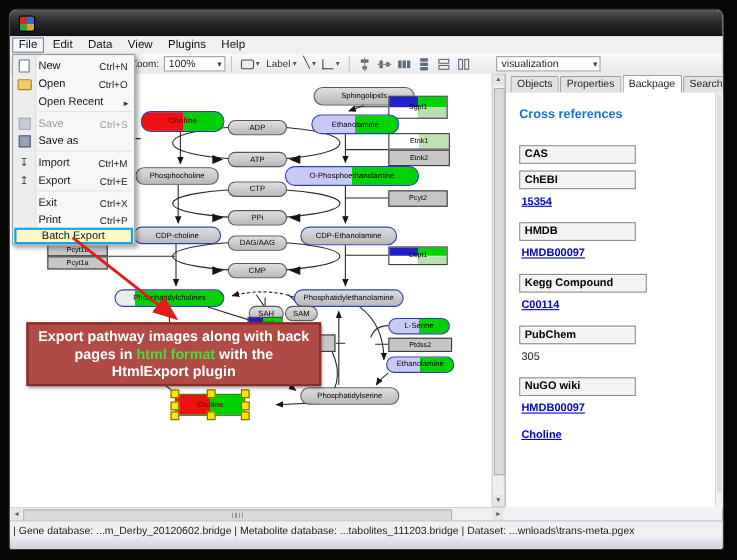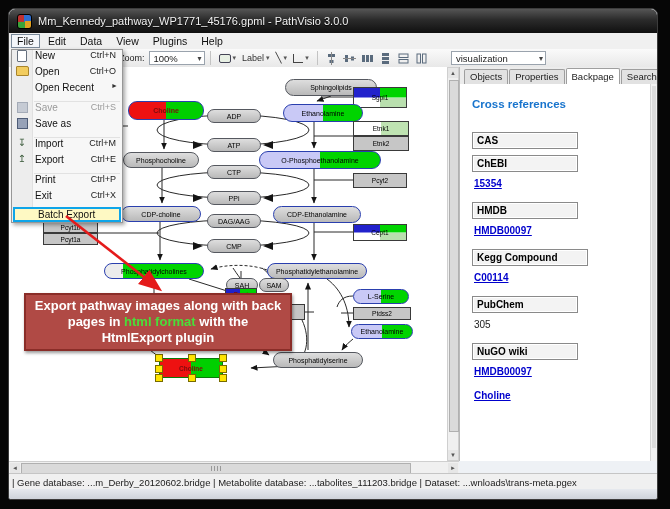--- a/index.html
+++ b/index.html
@@ -87,21 +87,21 @@
   .panel-scroll{position:absolute;right:1px;top:0;bottom:0;width:7px;background:#f1f1f1;border-left:1px solid #d5d5d5;}
   .panel-scroll .thumb{position:absolute;left:1px;top:2px;width:4px;height:96%;background:#dcdcdc;}
   
   .statusbar{position:absolute;left:0;top:464px;right:0;height:16px;background:#f0f0f0;border-top:1px solid #c5c5c5;
     display:flex;align-items:center;font-size:9.5px;color:#1a1a1a;padding-left:3px;white-space:nowrap;}
   .winbottom{position:absolute;left:0;top:480px;right:0;height:12px;background:linear-gradient(#e6e9ee,#c9ced6);}
   
   .filemenu{position:absolute;left:2px;top:40px;width:112px;height:174px;z-index:200;
     background:#f7f7f7;border:1px solid #979797;box-shadow:2px 2px 4px rgba(0,0,0,.35);box-sizing:border-box;}
   .filemenu::before{content:"";position:absolute;left:0;top:0;bottom:0;width:20px;background:#ededed;border-right:1px solid #e0e0e0;}
-  .menu-item{position:relative;height:16px;display:flex;align-items:flex-start;font-size:10px;color:#111;}
+  .menu-item{position:relative;height:16px;display:flex;align-items:flex-end;font-size:10px;color:#111;}
   .menu-item .mi{width:20px;display:flex;justify-content:center;align-items:center;flex:none;}
   .menu-item .lbl{flex:1;padding-left:3px;}
   .menu-item .sc{padding-right:6px;color:#222;font-size:9px;}
   .menu-item .sub{padding-right:4px;font-size:7px;color:#333;}
   .menu-item.disabled .lbl,.menu-item.disabled .sc{color:#9a9a9a;}
   .menu-sep{height:3px;border-bottom:1px solid #e2e2e2;margin:0 2px 0 22px;}
   .menu-item.hl-red{border:2px solid #0ea5e9;height:15px;box-sizing:border-box;margin:1px 1px 0 1px;background:#fef9c3;}
   .ic-page{width:8px;height:10px;background:#fff;border:1px solid #66707e;border-radius:1px;}
   .ic-folder{width:11px;height:8px;background:#f2cc5e;border:1px solid #a8842b;border-radius:1px 2px 1px 1px;}
   .ic-disk{width:9px;height:9px;background:#97a2b8;border:1px solid #4e5c77;}
@@ -109,21 +109,20 @@
   
   .overlay-svg{position:absolute;left:0;top:0;z-index:300;pointer-events:none;}
 </style>
 </head>
 <body>
 
 <div class="window">
 
   <div class="titlebar">
     <span class="app-icon"></span>
-    <span class="title">Mm_Kennedy_pathway_WP1771_45176.gpml - PathVisio 3.0.0</span>
   </div>
 
   <div class="menubar">
     <span class="mitem active">File</span>
     <span class="mitem">Edit</span>
     <span class="mitem">Data</span>
     <span class="mitem">View</span>
     <span class="mitem">Plugins</span>
     <span class="mitem">Help</span>
   </div>
@@ -401,27 +400,27 @@
     <div class="menu-item">
       <span class="mi">
           <span class="ic-arrow">↥</span>
         </span>
       <span class="lbl">Export</span>
       <span class="sc">Ctrl+E</span>
     </div>
     <div class="menu-sep"></div>
     <div class="menu-item">
       <span class="mi"></span>
+      <span class="lbl">Exit</span>
+      <span class="sc">Ctrl+X</span>
+    </div>
+    <div class="menu-item">
+      <span class="mi"></span>
       <span class="lbl">Print</span>
       <span class="sc">Ctrl+P</span>
-    </div>
-    <div class="menu-item">
-      <span class="mi"></span>
-      <span class="lbl">Exit</span>
-      <span class="sc">Ctrl+X</span>
     </div>
     <div class="menu-item hl-red">
       <span class="mi"></span>
       <span class="lbl">Batch Export</span>
     </div>
   </div>
 
   <svg class="overlay-svg" width="650" height="492">
     <defs>
       <marker id="redarr" orient="auto" markerWidth="10" markerHeight="9" refX="7" refY="3.5">

